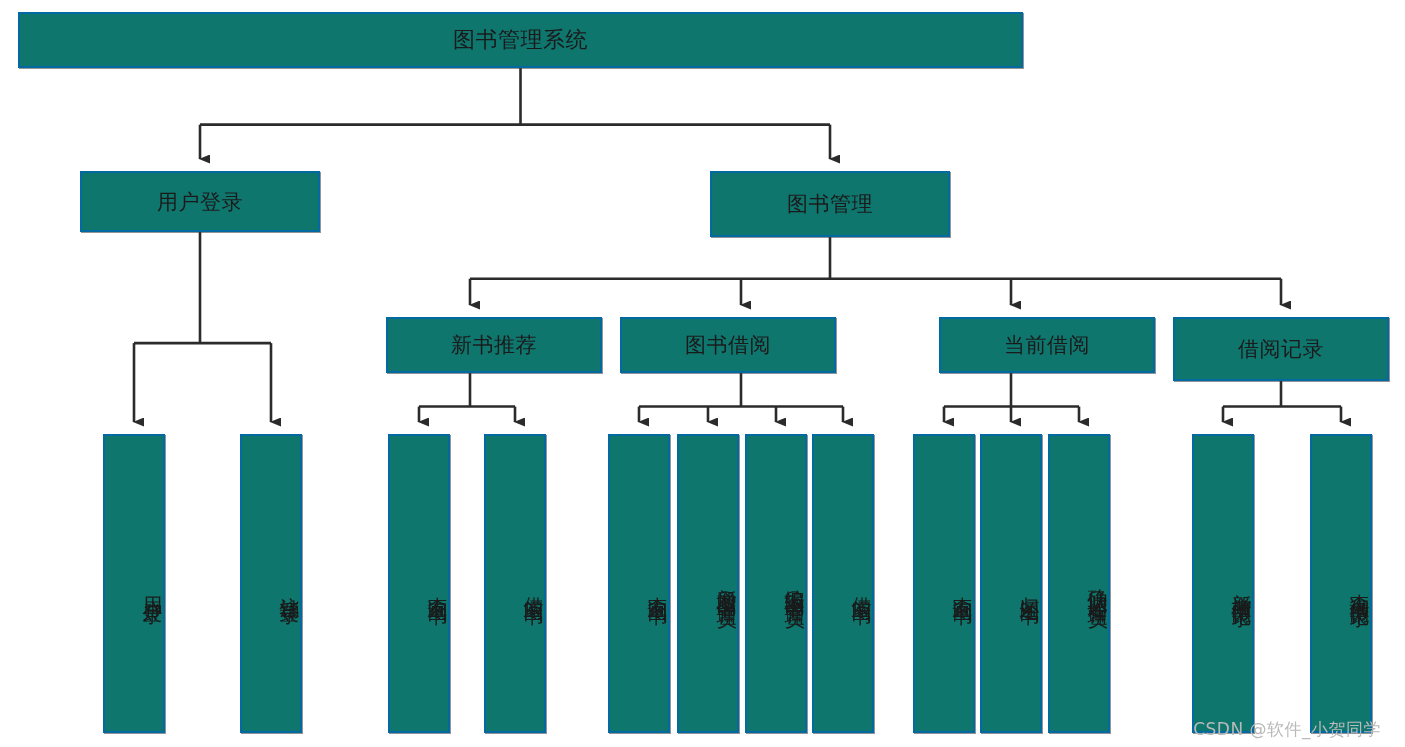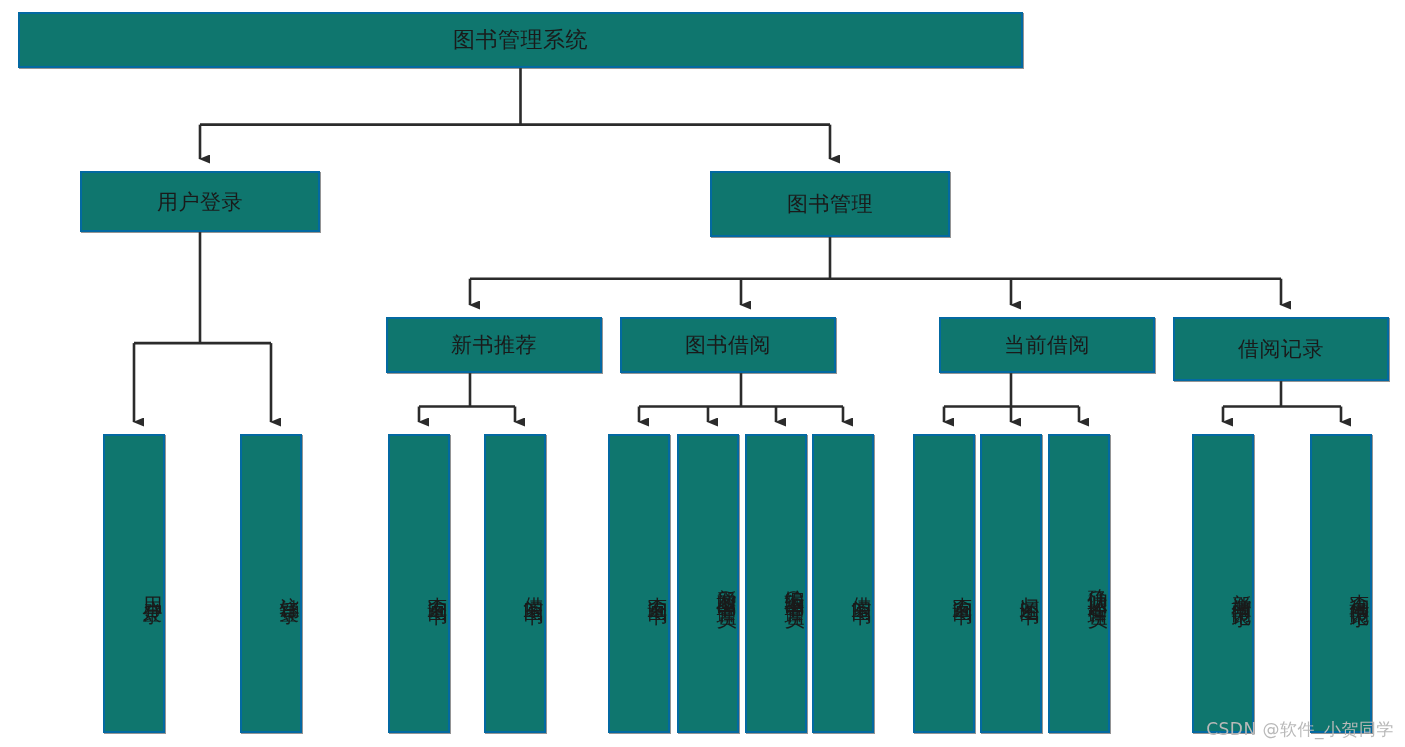--- a/index.html
+++ b/index.html
@@ -63,21 +63,21 @@
     text-orientation: upright;
     display: block;
     white-space: nowrap;
   }
   .node .label {
     display: block;
     white-space: nowrap;
   }
   #watermark {
     position: absolute;
-    right: 11px;
+    right: 24px;
     bottom: 6px;
     font-size: 17px;
     color: #b9b9b9;
     letter-spacing: 0.5px;
     z-index: 6;
     white-space: nowrap;
   }
 </style>
 </head>
 <body>

